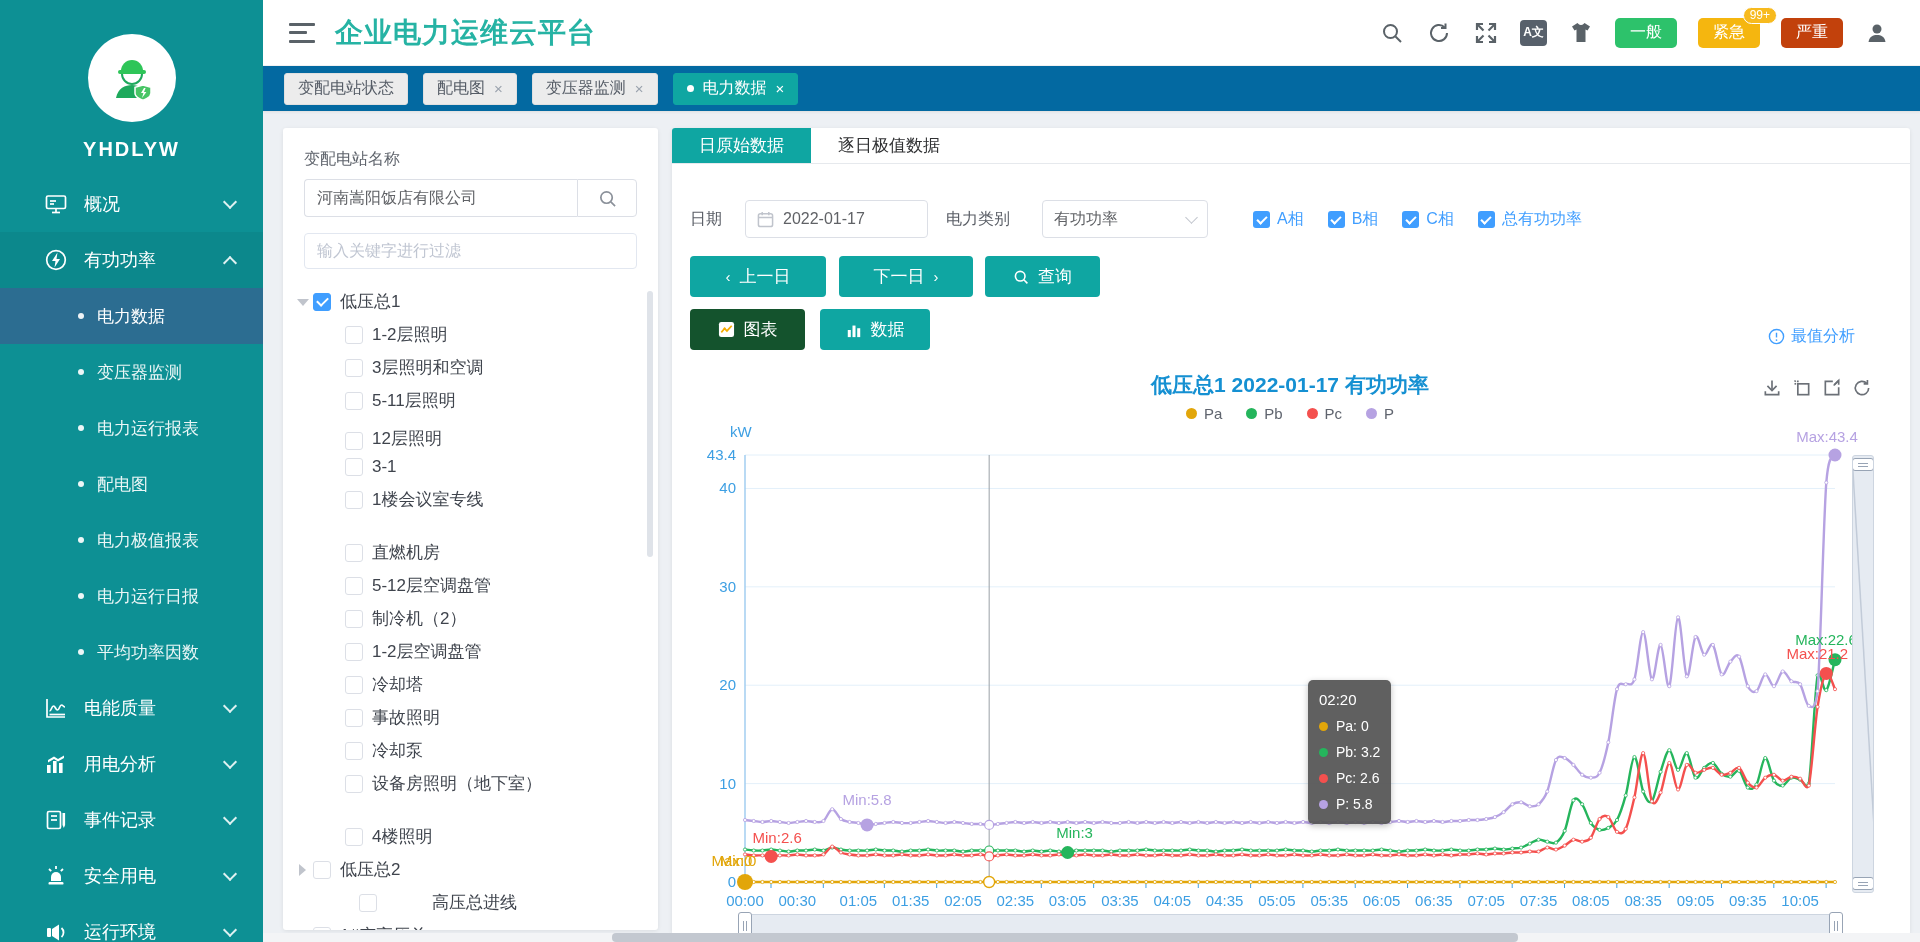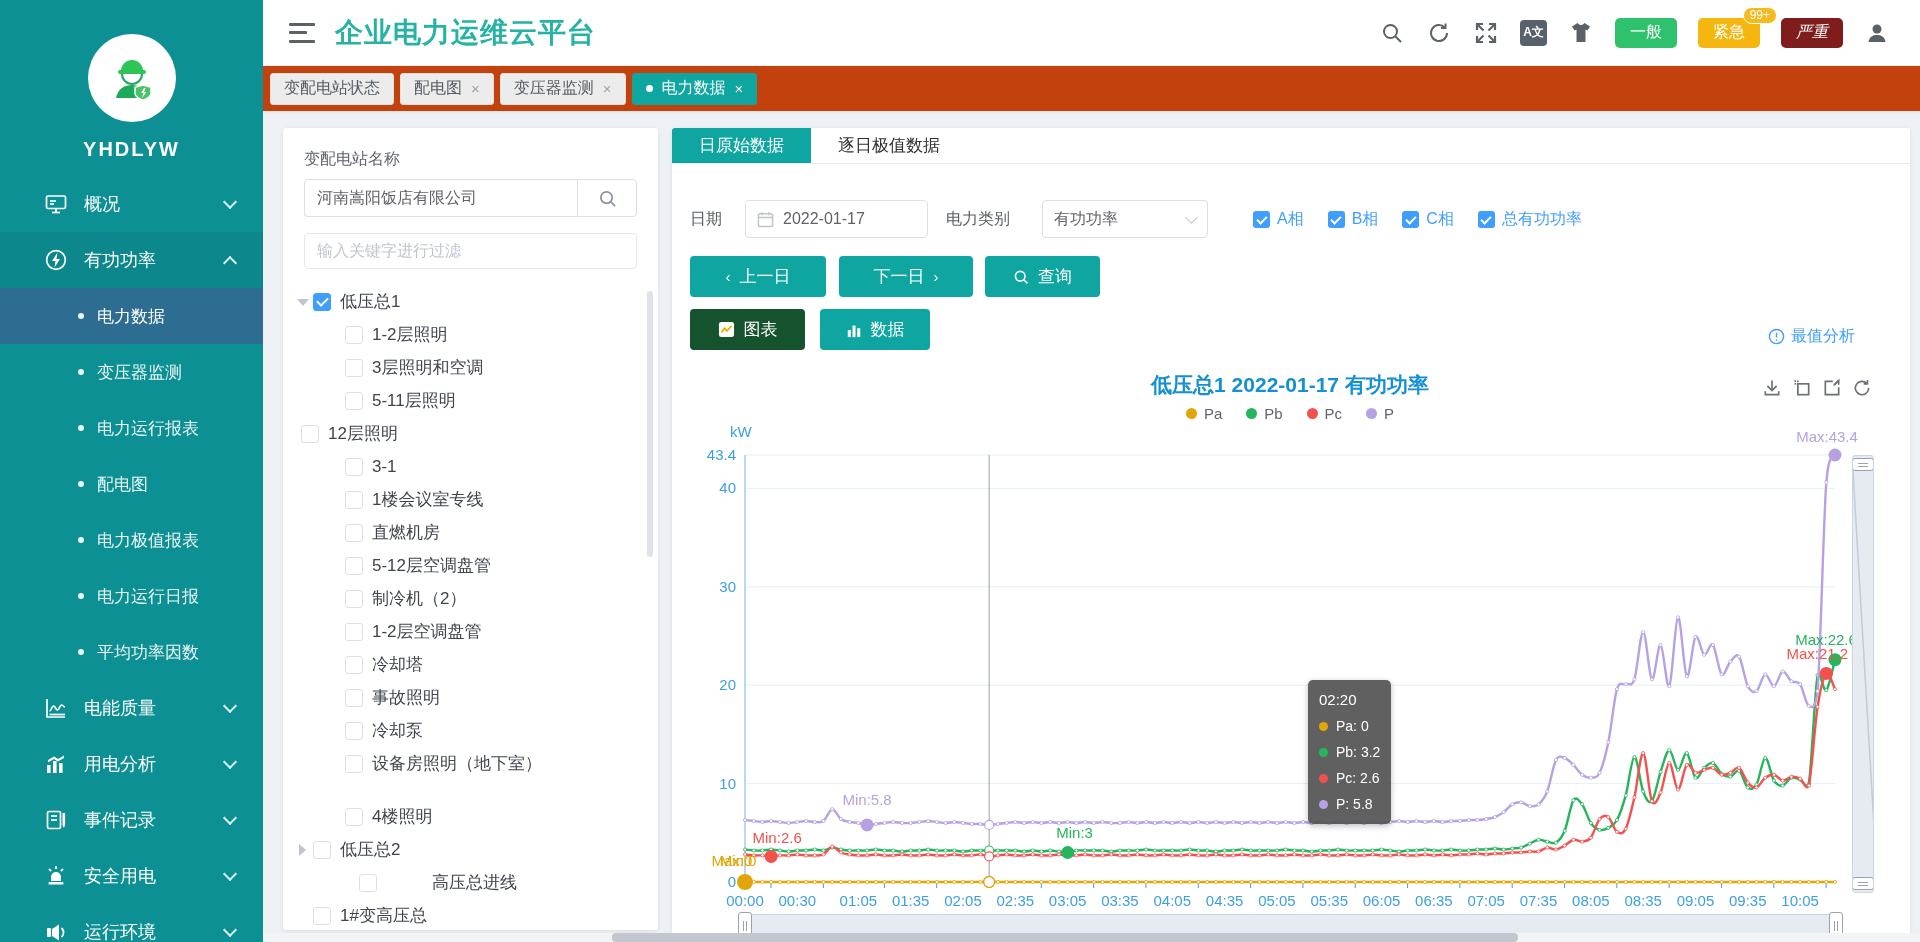--- a/index.html
+++ b/index.html
@@ -25,21 +25,21 @@
 .burger i{display:block;height:3px;background:#5a6268;border-radius:1px}
 .burger i:nth-child(2){width:70%}
 .hdr-title{color:#26b3a4;font-size:28px;font-weight:bold;margin-left:20px;letter-spacing:1px}
 .hdr-right{margin-left:auto;display:flex;align-items:center;gap:21px;padding-right:30px}
 .hicon{width:26px;height:26px;display:flex;align-items:center;justify-content:center;cursor:pointer;color:#5a6268}
 .hicon svg{width:24px;height:24px}
 .trans-box{width:27px;height:26px;background:#57606b;border-radius:4px;color:#fff;font-size:12px;font-weight:bold;display:flex;align-items:center;justify-content:center;cursor:pointer}
 .badge{height:30px;border-radius:5px;color:#fff;font-size:16px;display:flex;align-items:center;justify-content:center;padding:0 15px;position:relative;cursor:pointer}
 .badge .cnt{position:absolute;top:-11px;right:-17px;background:#f7ba1e;border:1px solid #fff;color:#fff;font-size:12px;border-radius:9px;padding:1px 6px;line-height:13px}
 
-.tabstrip{position:absolute;left:263px;top:66px;right:0;height:46px;background:#c2410c;border-bottom:1px solid #e4e4e4;display:flex;align-items:center;padding-left:7px;gap:6px;box-shadow:0 1px 2px rgba(0,0,0,.04)}
+.tabstrip{position:absolute;left:263px;top:66px;right:0;height:46px;background:#0369a1;border-bottom:1px solid #e4e4e4;display:flex;align-items:center;padding-left:21px;gap:15px;box-shadow:0 1px 2px rgba(0,0,0,.04)}
 .tabchip{height:32px;display:flex;align-items:center;gap:9px;padding:0 13px;background:#ececec;border:1px solid #e0e0e0;font-size:16px;color:#555c66;border-radius:3px;cursor:pointer;white-space:nowrap}
 .tabchip .x{color:#9aa2ad;font-size:15px;line-height:1}
 .tabchip.active{background:#0fa6a2;border-color:#0fa6a2;color:#fff}
 .tabchip.active .x{color:#fff}
 .tabchip .dot{width:7px;height:7px;background:#fff;border-radius:50%}
 
 .tree-card{position:absolute;left:283px;top:128px;width:375px;height:802px;background:#fff;border-radius:3px;box-shadow:0 1px 4px rgba(0,0,0,.08);overflow:hidden}
 .tc-label{font-size:16px;color:#5f646c;margin:21px 0 9px 21px}
 .search-group{margin:0 21px;display:flex;height:38px}
 .search-input{flex:1;min-width:0;border:1px solid #dcdfe6;border-right:none;border-radius:4px 0 0 4px;padding:0 12px;font-size:16px;color:#606266;outline:none}
@@ -244,21 +244,21 @@
           </svg>
         </span>
         <div class="trans-box">A文</div>
         <span class="hicon">
           <svg viewBox="0 0 24 24" fill="currentColor">
             <path d="M8.5 2 3 5.5 5.5 9.5 7.5 8.5 7.5 21 16.5 21 16.5 8.5 18.5 9.5 21 5.5 15.5 2 C15.5 2 14 4 12 4 C10 4 8.5 2 8.5 2 Z"></path>
           </svg>
         </span>
         <div class="badge" style="background: rgb(45, 194, 107);">一般</div>
         <div class="badge" style="background: rgb(245, 182, 15);">紧急<span class="cnt">99+</span></div>
-        <div class="badge" style="background: #7f1d1d; font-style: italic;">严重</div>
+        <div class="badge" style="background: #c2410c;">严重</div>
         <span class="hicon">
           <svg viewBox="0 0 24 24" fill="currentColor">
             <circle cx="12" cy="8" r="4.5"></circle>
             <path d="M3.5 21 C4.5 15.5 8 14 12 14 C16 14 19.5 15.5 20.5 21 Z"></path>
           </svg>
         </span>
       </div>
   </header>
 
   <div class="tabstrip" id="tabstrip">
@@ -307,36 +307,36 @@
         <div class="tree-row" style="padding-left: 44px;">
           <span style="width: 14px; flex: 0 0 14px; margin-right: 4px;"></span>
           <span class="cb"></span>
           <span>3层照明和空调</span>
         </div>
         <div class="tree-row" style="padding-left: 44px;">
           <span style="width: 14px; flex: 0 0 14px; margin-right: 4px;"></span>
           <span class="cb"></span>
           <span>5-11层照明</span>
         </div>
-        <div class="tree-row" style="">
+        <div class="tree-row" style="padding-left: 44px; align-items: flex-end;">
           <span style="width: 14px; flex: 0 0 14px; margin-right: 4px;"></span>
           <span class="cb"></span>
           <span>12层照明</span>
         </div>
         <div class="tree-row" style="padding-left: 44px;">
           <span style="width: 14px; flex: 0 0 14px; margin-right: 4px;"></span>
           <span class="cb"></span>
           <span>3-1</span>
         </div>
         <div class="tree-row" style="padding-left: 44px;">
           <span style="width: 14px; flex: 0 0 14px; margin-right: 4px;"></span>
           <span class="cb"></span>
           <span>1楼会议室专线</span>
         </div>
-        <div class="tree-row" style="padding-left: 44px;">
+        <div class="tree-row" style="padding-left: 44px; margin-top: 20px;">
           <span style="width: 14px; flex: 0 0 14px; margin-right: 4px;"></span>
           <span class="cb"></span>
           <span>直燃机房</span>
         </div>
         <div class="tree-row" style="padding-left: 44px;">
           <span style="width: 14px; flex: 0 0 14px; margin-right: 4px;"></span>
           <span class="cb"></span>
           <span>5-12层空调盘管</span>
         </div>
         <div class="tree-row" style="padding-left: 44px;">

